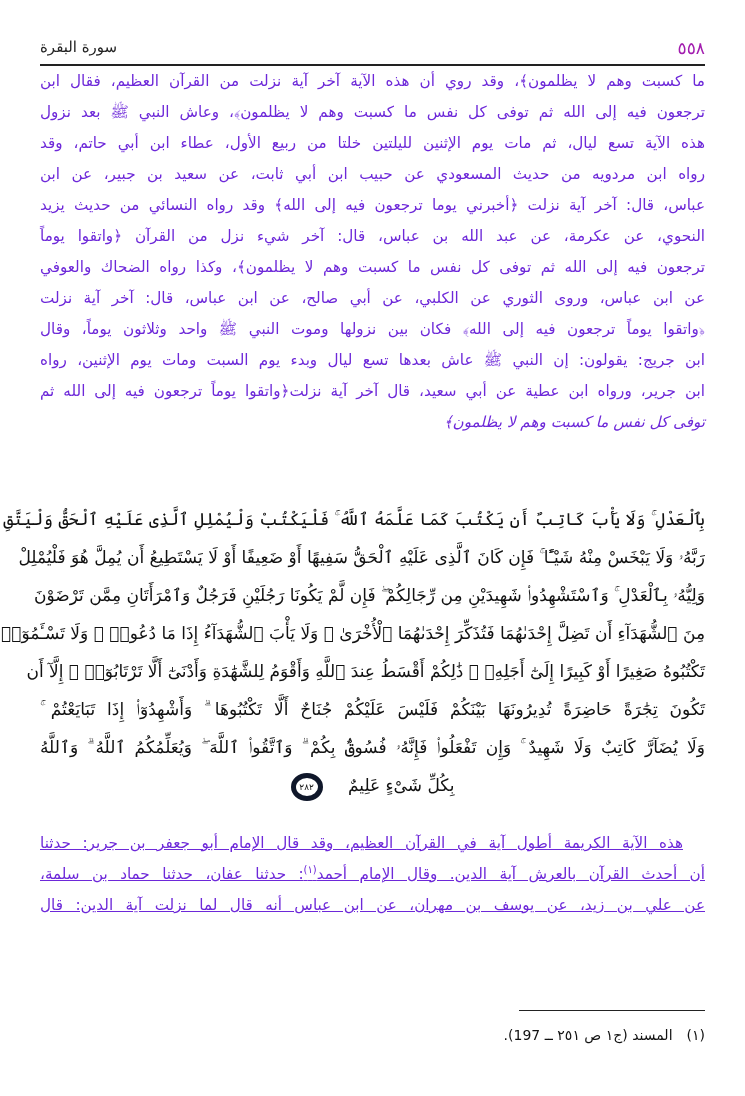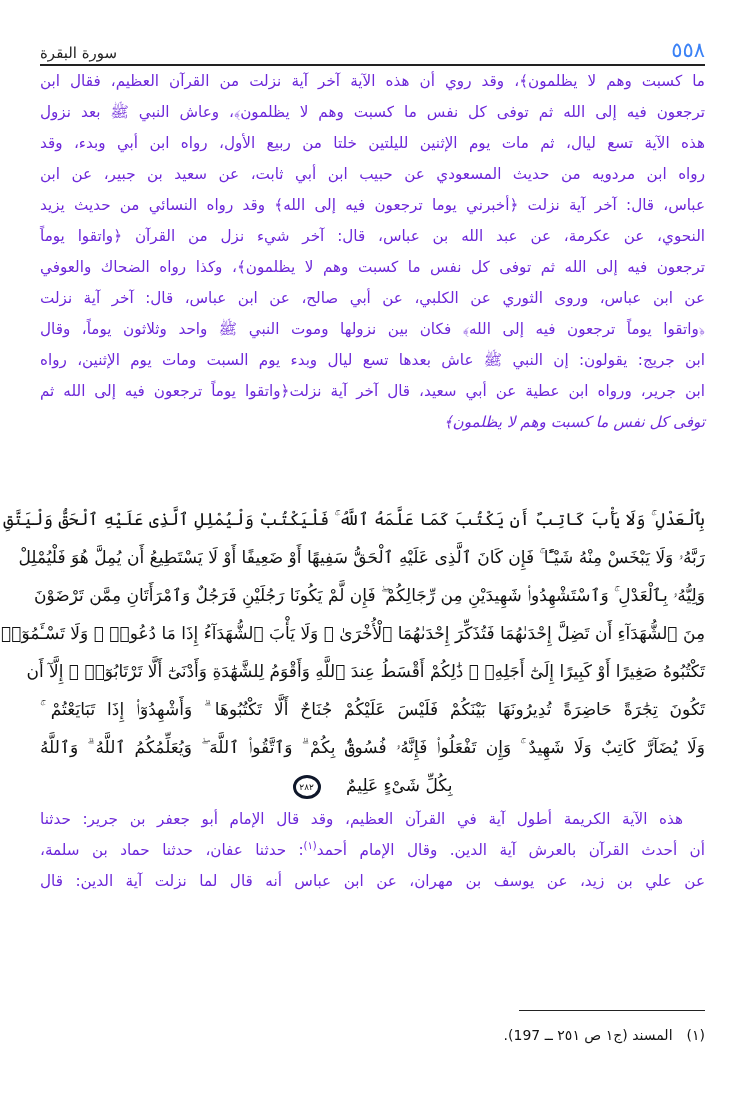--- a/index.html
+++ b/index.html
@@ -24,33 +24,33 @@
     }
     
     .running-header {
       position: absolute;
       top: 38px;
       left: 0;
       width: 665px;
       height: 24px;
       display: flex;
       justify-content: space-between;
-      align-items: flex-end;
+      align-items: flex-start;
       direction: ltr;
     }
     .header-surah {
       font-size: 15px;
       font-family: "DejaVu Serif", "Liberation Serif", serif;
       color: #222;
     }
     .header-page-number {
-      font-size: 21px;
+      font-size: 17px;
       font-family: Liberation Sans, sans-serif;
       letter-spacing: 2px;
-      color: #3b82f6;
+      color: #a21caf;
     }
     .header-rule {
       position: absolute;
       top: 64px;
       left: 0;
       width: 665px;
       height: 0;
       border-top: 2px solid #222;
     }
     
@@ -66,23 +66,24 @@
       padding: 0;
     }
     .commentary-top {
       position: absolute;
       top: 66px;
       left: 0;
       width: 665px;
     }
     .commentary-bottom {
       position: absolute;
-      top: 804px;
-      left: 0;
-      width: 665px;
+      top: 828px;
+      left: 0;
+      width: 665px;
+      text-decoration: underline;
     }
     .commentary-bottom .indent-first {
       display: inline-block;
       width: 22px;
     }
     .line {
       display: block;
       height: 31px;
       white-space: nowrap;
       text-align: justify;
@@ -117,21 +118,21 @@
       text-align-last: justify;
     }
     .verse-line.centered {
       text-align: center;
       text-align-last: center;
     }
     .verse-number {
       display: inline-block;
       width: 22px;
       height: 18px;
-      border: 3px solid #0f172a;
+      border: 5px solid #0f172a;
       border-radius: 50%;
       font-size: 9px;
       line-height: 18px;
       text-align: center;
       vertical-align: middle;
       margin-right: 20px;
       font-family: "DejaVu Sans", "Liberation Sans", sans-serif;
     }
     
     .footnote-rule {
@@ -169,21 +170,21 @@
 
   <div class="running-header">
     <span class="header-surah">سورة البقرة</span>
     <span class="header-page-number">٥٥٨</span>
   </div>
   <div class="header-rule"></div>
 
   <div class="commentary commentary-top">
     <span class="line">ما كسبت وهم لا يظلمون﴾، وقد روي أن هذه الآية آخر آية نزلت من القرآن العظيم، فقال ابن</span>
     <span class="line">ترجعون فيه إلى الله ثم توفى كل نفس ما كسبت وهم لا يظلمون﴾، وعاش النبي ﷺ بعد نزول</span>
-    <span class="line">هذه الآية تسع ليال، ثم مات يوم الإثنين لليلتين خلتا من ربيع الأول، رواه ابن أبي وبدء، وقد</span>
+    <span class="line">هذه الآية تسع ليال، ثم مات يوم الإثنين لليلتين خلتا من ربيع الأول، عطاء ابن أبي حاتم، وقد</span>
     <span class="line">رواه ابن مردويه من حديث المسعودي عن حبيب ابن أبي ثابت، عن سعيد بن جبير، عن ابن</span>
     <span class="line">عباس، قال: آخر آية نزلت ﴿أخبرني يوما ترجعون فيه إلى الله﴾ وقد رواه النسائي من حديث يزيد</span>
     <span class="line">النحوي، عن عكرمة، عن عبد الله بن عباس، قال: آخر شيء نزل من القرآن ﴿واتقوا يوماً</span>
     <span class="line">ترجعون فيه إلى الله ثم توفى كل نفس ما كسبت وهم لا يظلمون﴾، وكذا رواه الضحاك والعوفي</span>
     <span class="line">عن ابن عباس، وروى الثوري عن الكلبي، عن أبي صالح، عن ابن عباس، قال: آخر آية نزلت</span>
     <span class="line">﴿واتقوا يوماً ترجعون فيه إلى الله﴾ فكان بين نزولها وموت النبي ﷺ واحد وثلاثون يوماً، وقال</span>
     <span class="line">ابن جريج: يقولون: إن النبي ﷺ عاش بعدها تسع ليال وبدء يوم السبت ومات يوم الإثنين، رواه</span>
     <span class="line">ابن جرير، ورواه ابن عطية عن أبي سعيد، قال آخر آية نزلت﴿واتقوا يوماً ترجعون فيه إلى الله ثم</span>
     <span class="line last">توفى كل نفس ما كسبت وهم لا يظلمون﴾</span>
   </div>

